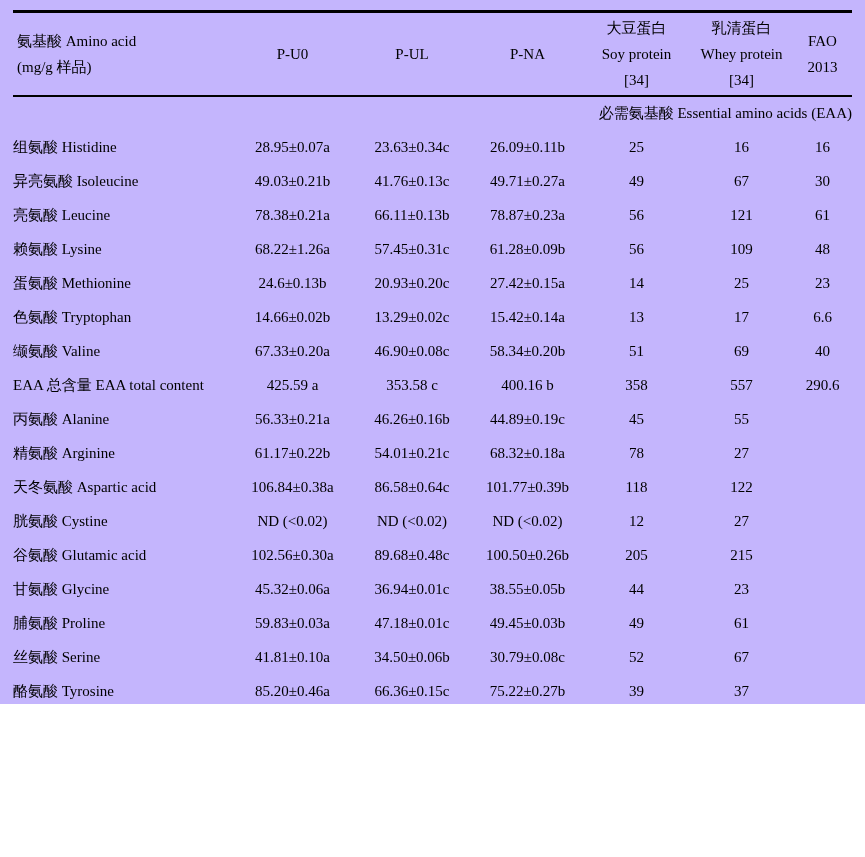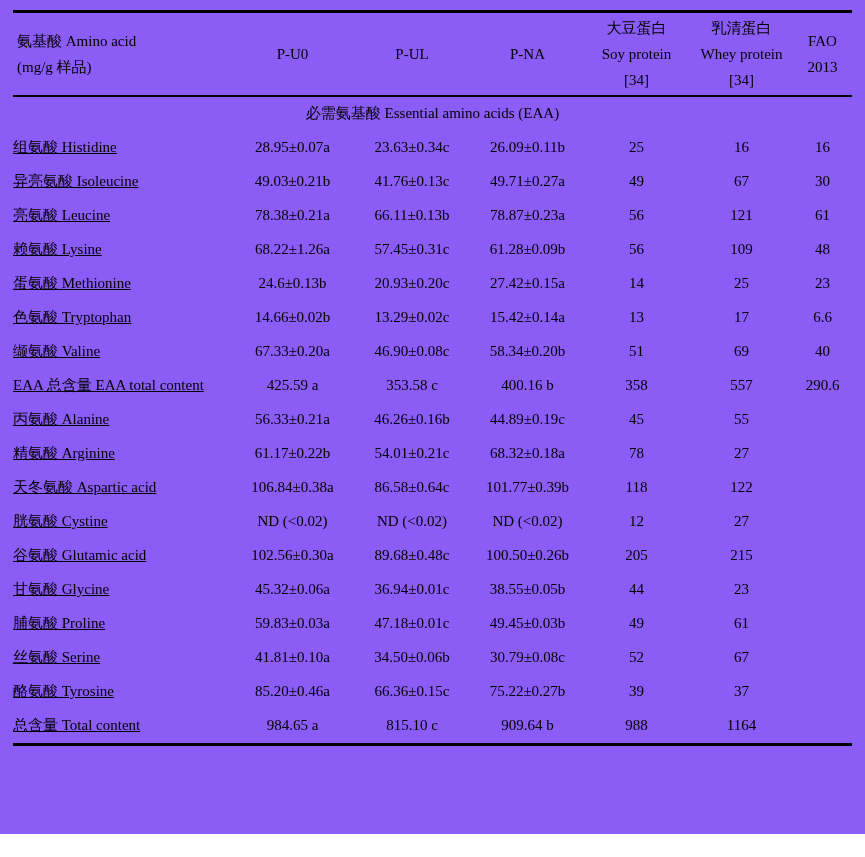--- a/index.html
+++ b/index.html
@@ -3,22 +3,22 @@
 <meta charset="utf-8">
 <style>
   html, body {
     margin: 0;
     padding: 0;
     background: #ffffff;
   }
   .page {
     position: relative;
     width: 865px;
-    height: 834px;
-    background: #8b5cf6;
+    height: 704px;
+    background: #c4b5fd;
     font-family: "Liberation Serif", "DejaVu Serif", serif;
     color: #000000;
     overflow: hidden;
   }
   table.aa-table {
     position: absolute;
     left: 13px;
     top: 10px;
     width: 839px;
     border-collapse: collapse;
@@ -42,27 +42,26 @@
     text-align: left;
     padding-left: 4px;
   }
   table.aa-table td {
     font-size: 15px;
     height: 34px;
     vertical-align: middle;
     padding: 0;
   }
   td.section-label {
-    text-align: center;
+    text-align: right;
     padding-left: 4px;
   }
   td.name-cell {
     text-align: left;
     padding-left: 4px;
-    text-decoration: underline;
   }
   td.value-cell {
     text-align: center;
   }
 </style>
 </head>
 <body>
 
 <div class="page">
   <table class="aa-table">

